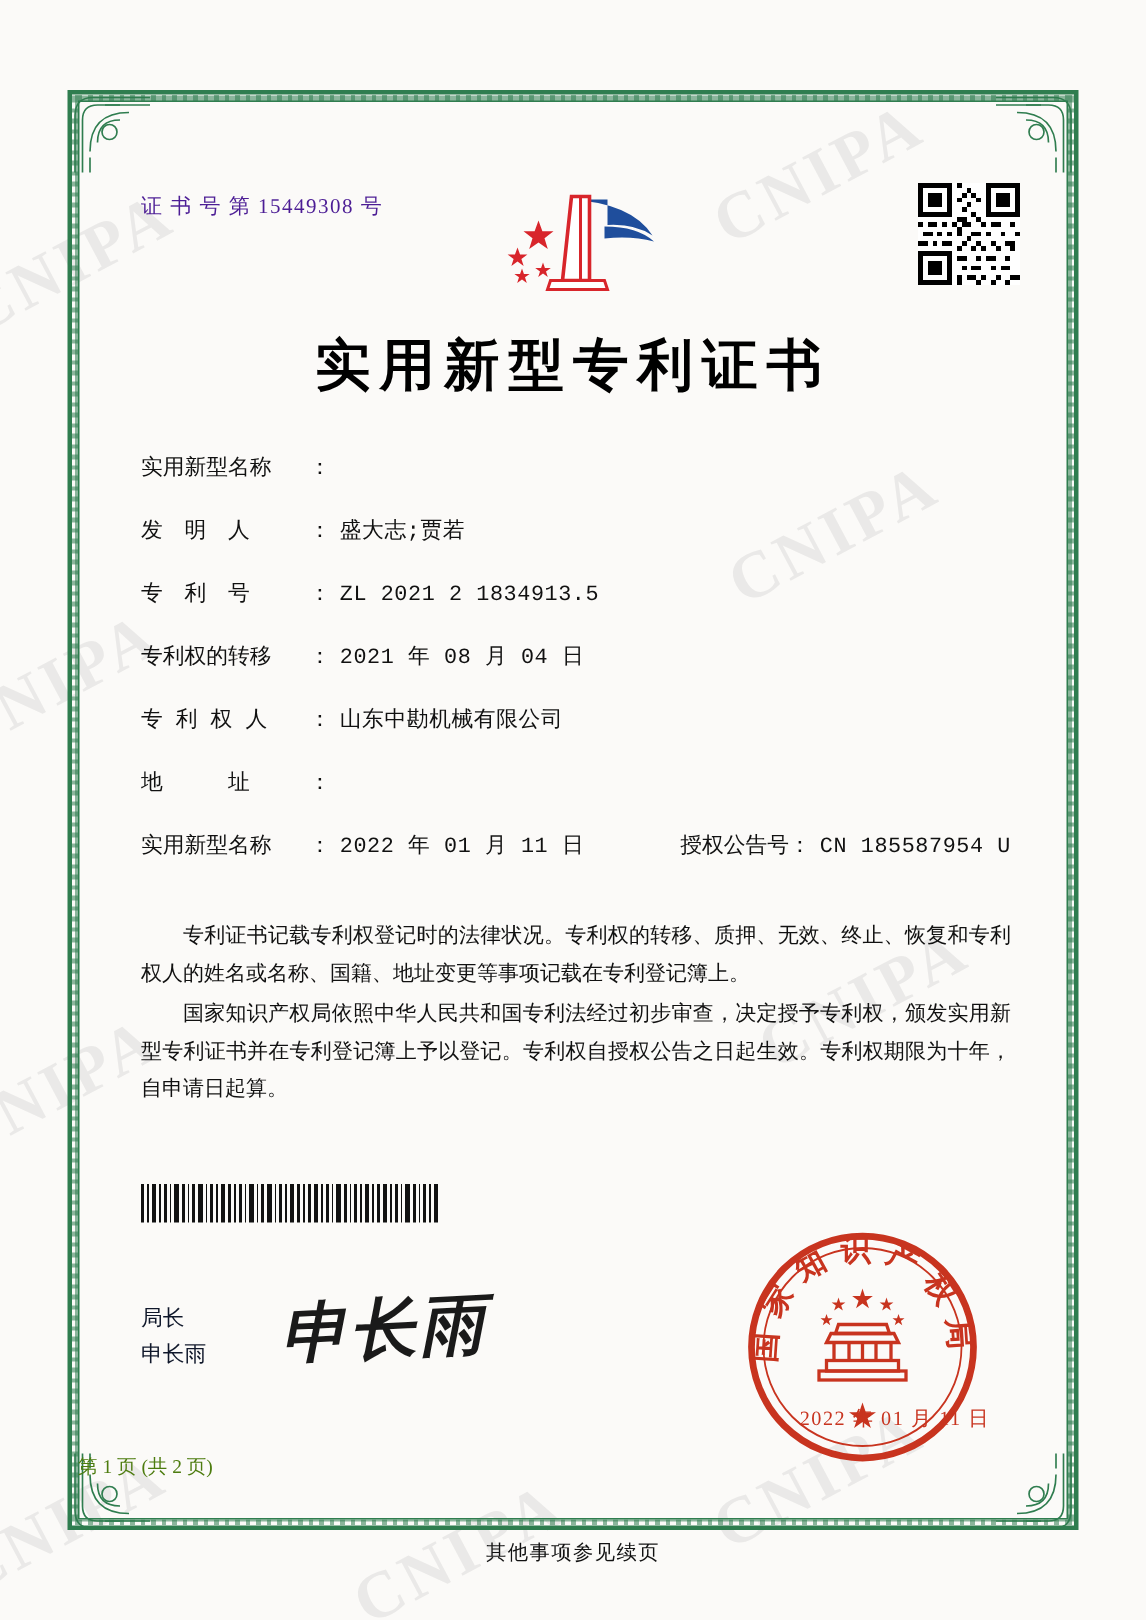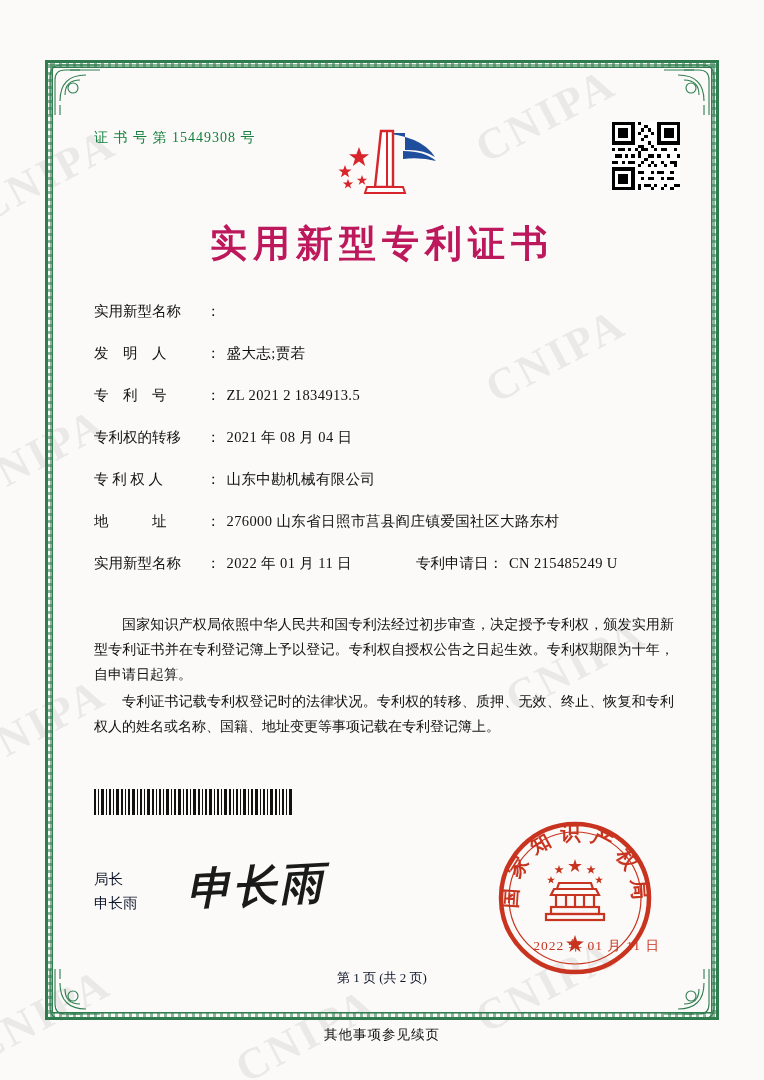--- a/index.html
+++ b/index.html
@@ -96,21 +96,21 @@
     left: 52px; top: 67px;
     width: 660px;
     height: 946px;
     z-index: 4;
   }
 
   .cert-no {
     position: absolute;
     left: 42px; top: 62px;
     font-size: 14px;
-    color: #15803d;
+    color: #4c1d95;
     letter-spacing: 1px;
   }
 
   .qr {
     position: absolute;
     right: 32px; top: 55px;
     width: 68px; height: 68px;
     background: #fff;
   }
   .qr svg { display:block; }
@@ -125,37 +125,38 @@
   }
 
   .title {
     position: absolute;
     left: 0; right: 0;
     top: 152px;
     text-align: center;
     font-size: 37px;
     font-weight: 700;
     letter-spacing: 6px;
-    color: #be185d;
+    color: #000000;
     font-family: "Liberation Serif", "DejaVu Serif", serif;
   }
 
   .fields {
     position: absolute;
     left: 42px;
     top: 235px;
     right: 36px;
     font-size: 14.5px;
     color: #111;
   }
   .field-row {
     display: flex;
-    align-items: center;
+    align-items: flex-end;
     margin-bottom: 23px;
     white-space: nowrap;
+    font-family: Liberation Mono, monospace;
   }
   .field-label {
     width: 112px;
     flex: 0 0 112px;
     letter-spacing: 0px;
   }
   .field-colon { margin-right: 6px; }
   .field-value { letter-spacing: .4px; }
   .field-row.two .second-label {
     margin-left: 64px;
@@ -220,23 +221,23 @@
     top: 870px;
     font-size: 13.5px;
     color: #c8341f;
     letter-spacing: 1px;
   }
 
   .page-no {
     position: absolute;
     left: 0; right: 0;
     bottom: 26px;
-    text-align: center;
+    text-align: left;
     font-size: 13px;
-    color: #0f172a;
+    color: #4d7c0f;
   }
 
   .footer-note {
     position: absolute;
     left: 0; right: 0;
     top: 1026px;
     text-align: center;
     font-size: 13.5px;
     color: #111;
     letter-spacing: 1px;
@@ -447,36 +448,35 @@
 
       <div class="field-row">
         <span class="field-label">专 利 权 人</span>
         <span class="field-colon">：</span>
         <span class="field-value">山东中勘机械有限公司</span>
       </div>
 
       <div class="field-row">
         <span class="field-label">地　　　址</span>
         <span class="field-colon">：</span>
-        <span class="field-value">276000  山东省日照市莒县阎庄镇爱国社区大路东村</span>
       </div>
 
       <div class="field-row two">
         <span class="field-label">实用新型名称</span>
         <span class="field-colon">：</span>
         <span class="field-value">2022 年 01 月 11 日</span>
-        <span class="second-label">专利申请日</span>
-        <span class="field-colon">：</span>
-        <span class="field-value">CN 215485249 U</span>
+        <span class="second-label">授权公告号</span>
+        <span class="field-colon">：</span>
+        <span class="field-value">CN 185587954 U</span>
       </div>
     </div>
 
     <div class="paragraphs">
+      <p>专利证书记载专利权登记时的法律状况。专利权的转移、质押、无效、终止、恢复和专利权人的姓名或名称、国籍、地址变更等事项记载在专利登记簿上。</p>
       <p>国家知识产权局依照中华人民共和国专利法经过初步审查，决定授予专利权，颁发实用新型专利证书并在专利登记簿上予以登记。专利权自授权公告之日起生效。专利权期限为十年，自申请日起算。</p>
-      <p>专利证书记载专利权登记时的法律状况。专利权的转移、质押、无效、终止、恢复和专利权人的姓名或名称、国籍、地址变更等事项记载在专利登记簿上。</p>
     </div>
 
     <div class="barcode">
       <svg width="200" height="26" viewBox="0 0 200 26" shape-rendering="crispEdges">
         <rect width="200" height="26" fill="#fbfaf8"></rect>
         <g fill="#111">
           <rect x="0" y="0" width="2" height="26"></rect>
             <rect x="4" y="0" width="1" height="26"></rect>
           <rect x="7" y="0" width="3" height="26"></rect>
             <rect x="12" y="0" width="1" height="26"></rect>

